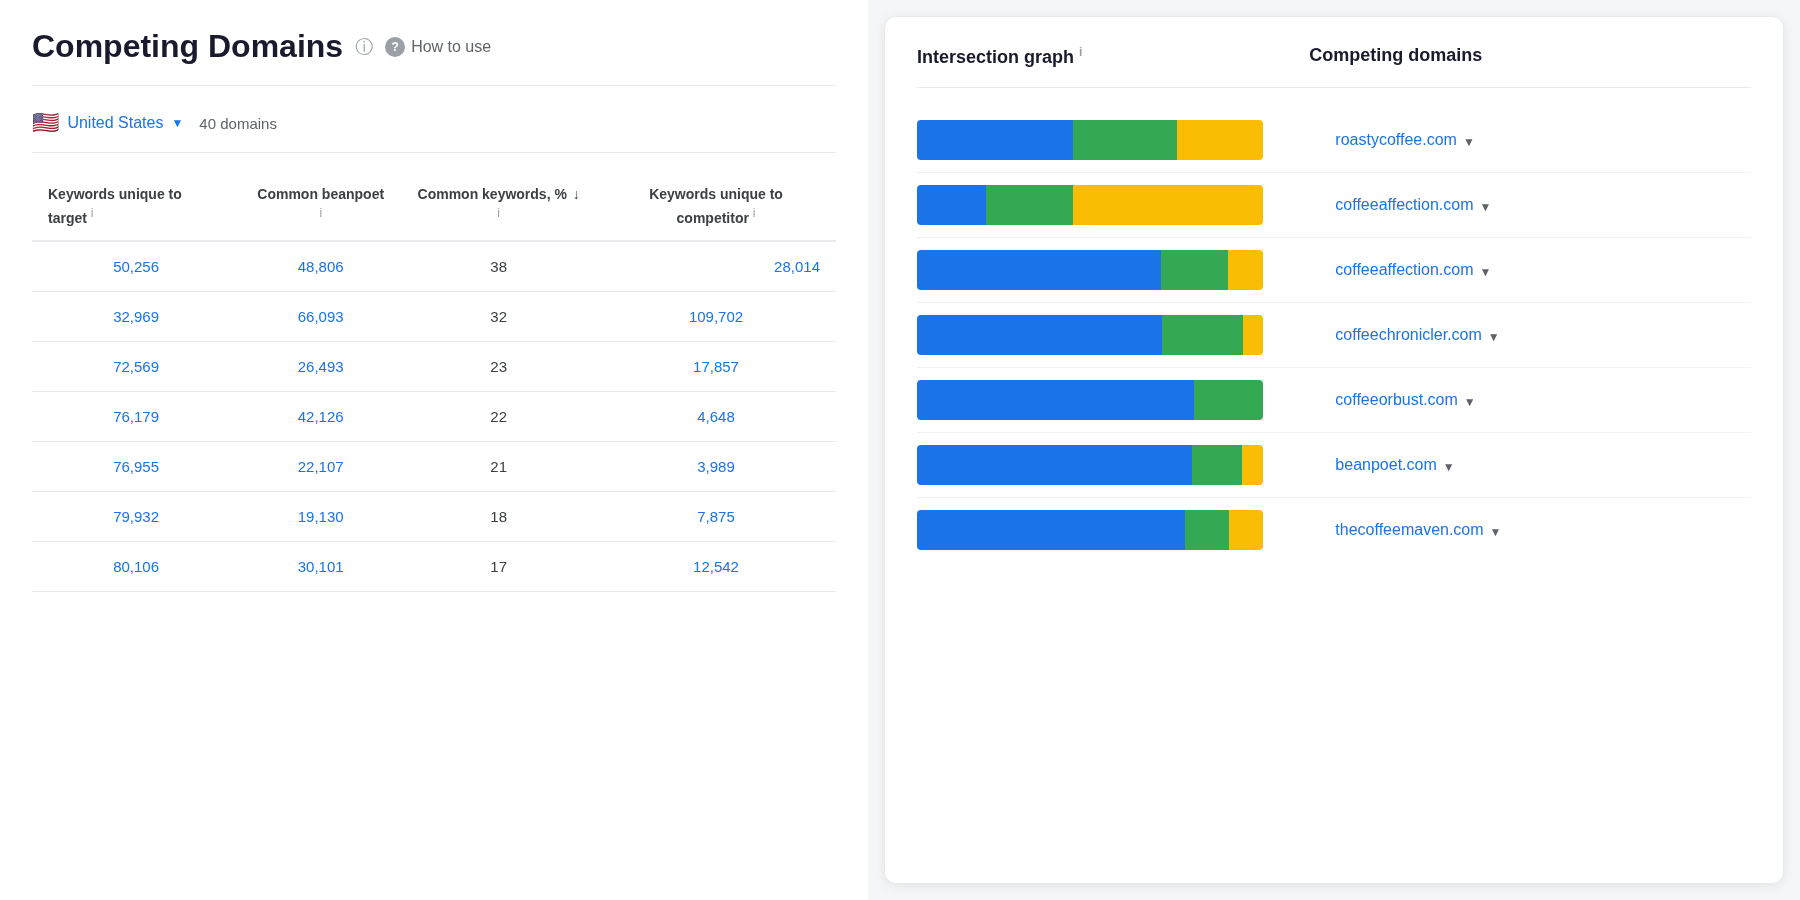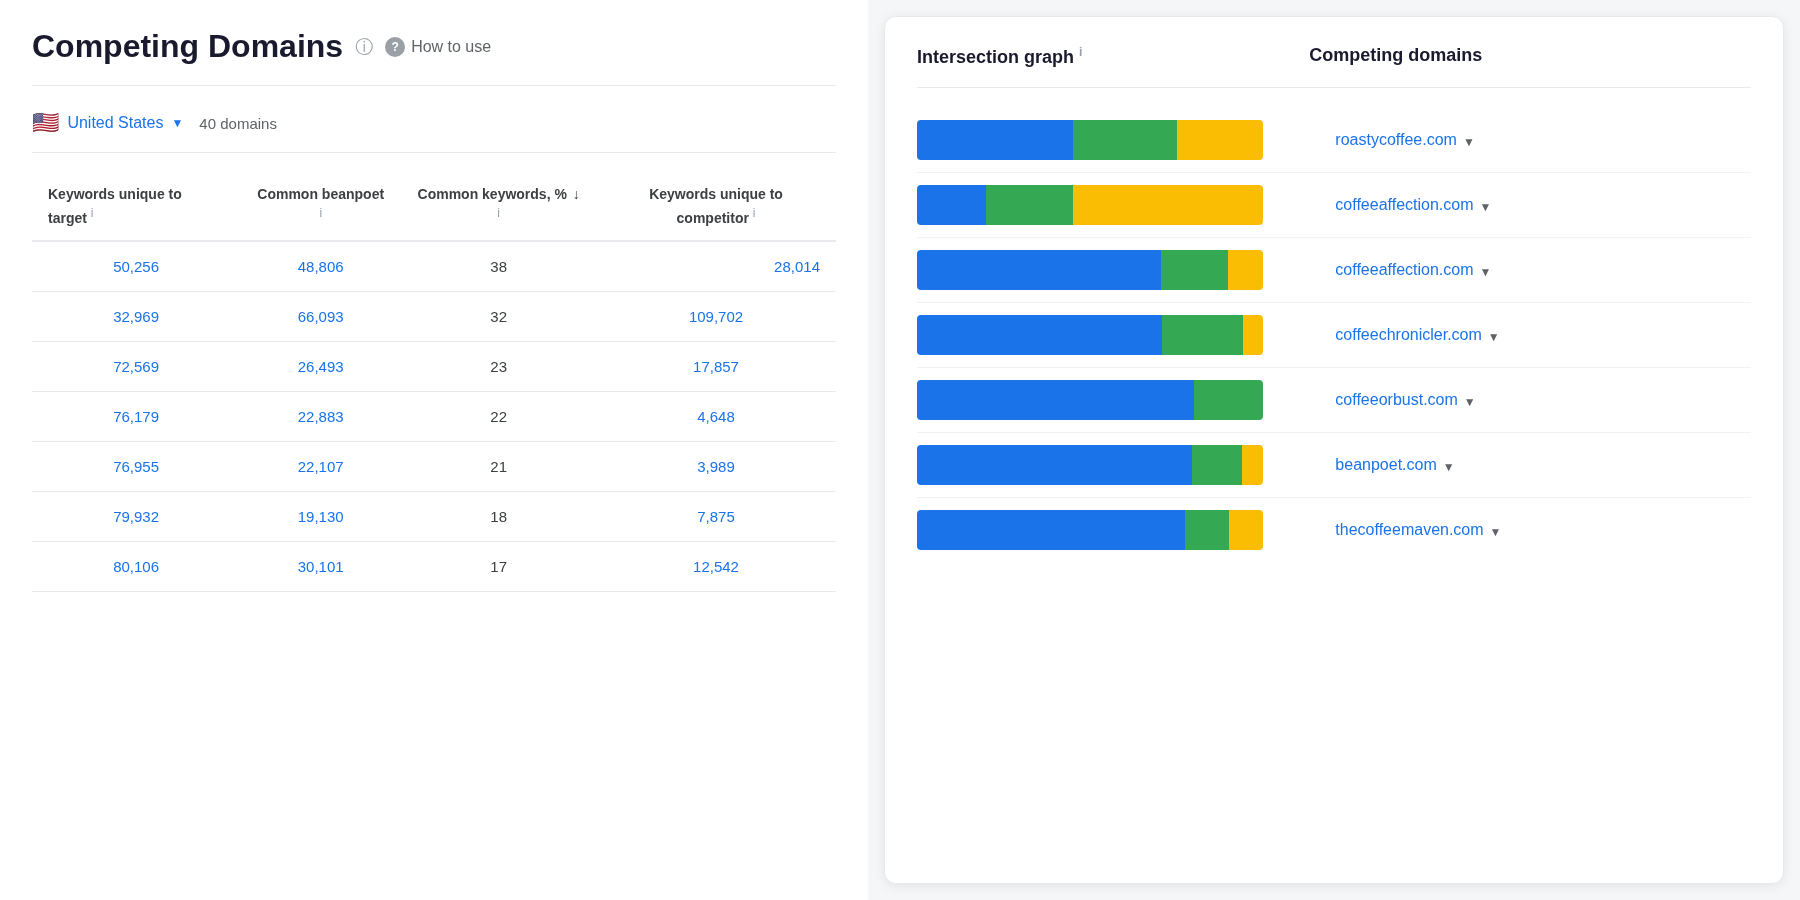--- a/index.html
+++ b/index.html
@@ -289,21 +289,21 @@
       <td style="cursor:pointer;">109,702</td>
     </tr>
         <tr>
       <td style="cursor:pointer;">72,569</td>
       <td style="cursor:pointer;">26,493</td>
       <td class="plain">23</td>
       <td style="cursor:pointer;text-align:center;">17,857</td>
     </tr>
         <tr>
       <td style="cursor:pointer;">76,179</td>
-      <td style="cursor:pointer;">22,883</td>
+      <td style="cursor:pointer;">42,126</td>
       <td class="plain">22</td>
       <td style="cursor:pointer;">4,648</td>
     </tr>
         <tr>
       <td style="cursor:pointer;">76,955</td>
       <td style="cursor:pointer;">22,107</td>
       <td class="plain">21</td>
       <td style="cursor:pointer;">3,989</td>
     </tr>
         <tr>

